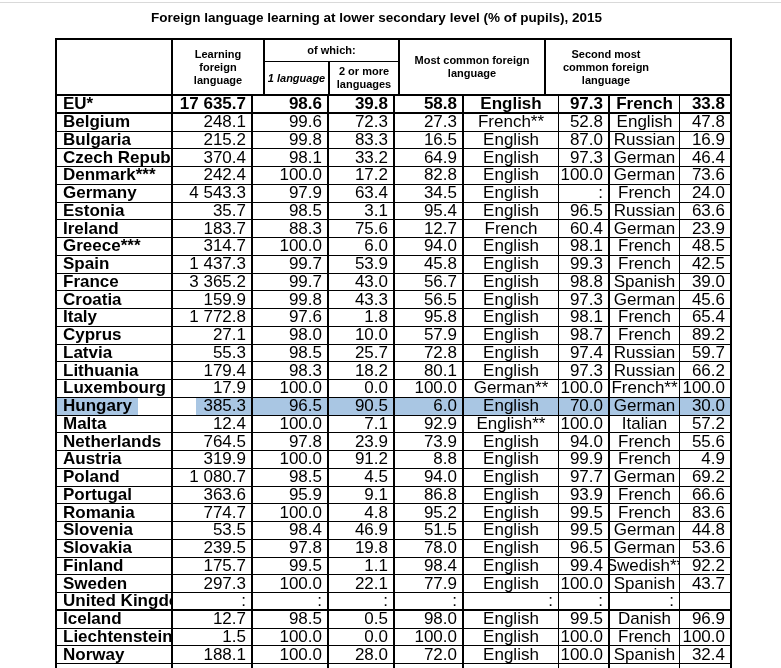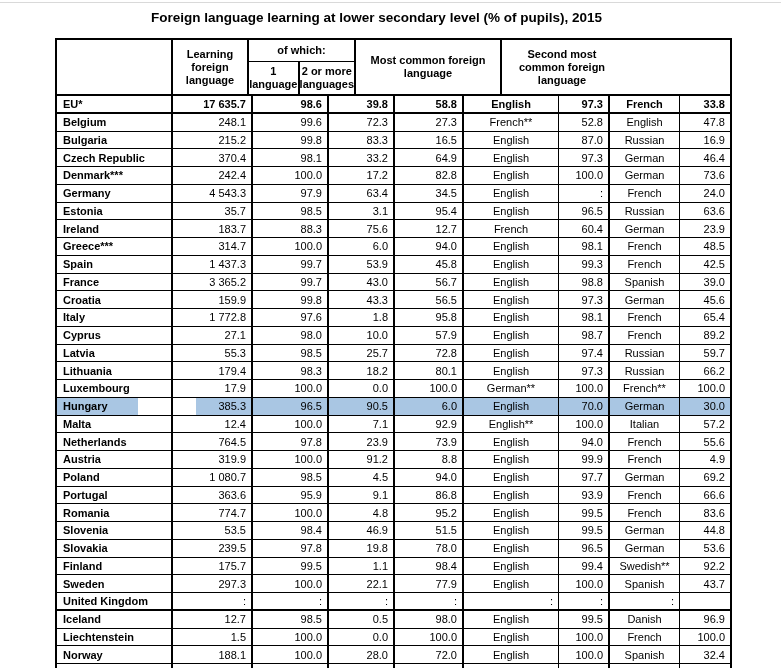--- a/index.html
+++ b/index.html
@@ -39,34 +39,34 @@
   
   .thead {
     display: flex; height: 56px;
     border-bottom: 2px solid var(--border);
     font-weight: 700; font-size: 11px; line-height: 13px;
     text-align: center;
   }
   .th { display: flex; align-items: center; justify-content: center; white-space: pre-line; }
   .th-country   { width: 116px; border-right: 2px solid var(--border); }
   .th-pupils    { width: 80px;  border-right: 2px solid var(--border); }
-  .th-learning  { width: 76px;  border-right: 2px solid var(--border); }
-  .th-group     { width: 107px; border-right: 2px solid var(--border); display: flex; flex-direction: column; }
+  .th-learning  { width: 92px;  border-right: 2px solid var(--border); }
+  .th-group     { width: 135px; border-right: 2px solid var(--border); display: flex; flex-direction: column; }
   .th-ofwhich   { height: 22px; border-bottom: 1px solid var(--border); display: flex; align-items: center; justify-content: center; }
   .th-subrow    { flex: 1; display: flex; }
-  .th-onelang   { width: 66px; border-right: 2px solid var(--border); display: flex; align-items: center; justify-content: center; }
+  .th-onelang   { width: 66px; border-right: 2px solid var(--border); display: flex; align-items: center; justify-content: center; font-style: italic; }
   .th-twoplus   { width: 69px; display: flex; align-items: center; justify-content: center; white-space: pre-line; }
   .th-mcl       { width: 146px; border-right: 2px solid var(--border); }
   .th-smcl      { width: 120px; }
 
   
   .tr {
     display: flex; height: 17.75px;
     border-bottom: 1px solid var(--border);
-    font-size: 11px;
+    font-size: 17px;
   }
   .tr.thick { border-bottom-width: 2px; }
   .tr.bold .td { font-weight: 700; }
   .td { display: flex; align-items: center; overflow: hidden; white-space: nowrap; }
   .td-0 { width: 116px; border-right: 2px solid var(--border); justify-content: flex-start; padding-left: 6px; font-weight: 700; }
   .td-1 { width: 80px;  border-right: 2px solid var(--border); }
   .td-2 { width: 76px;  border-right: 2px solid var(--border); }
   .td-3 { width: 66px;  border-right: 2px solid var(--border); }
   .td-4 { width: 69px;  border-right: 2px solid var(--border); }
   .td-5 { width: 95px;  border-right: 1px solid var(--border); justify-content: center; }

